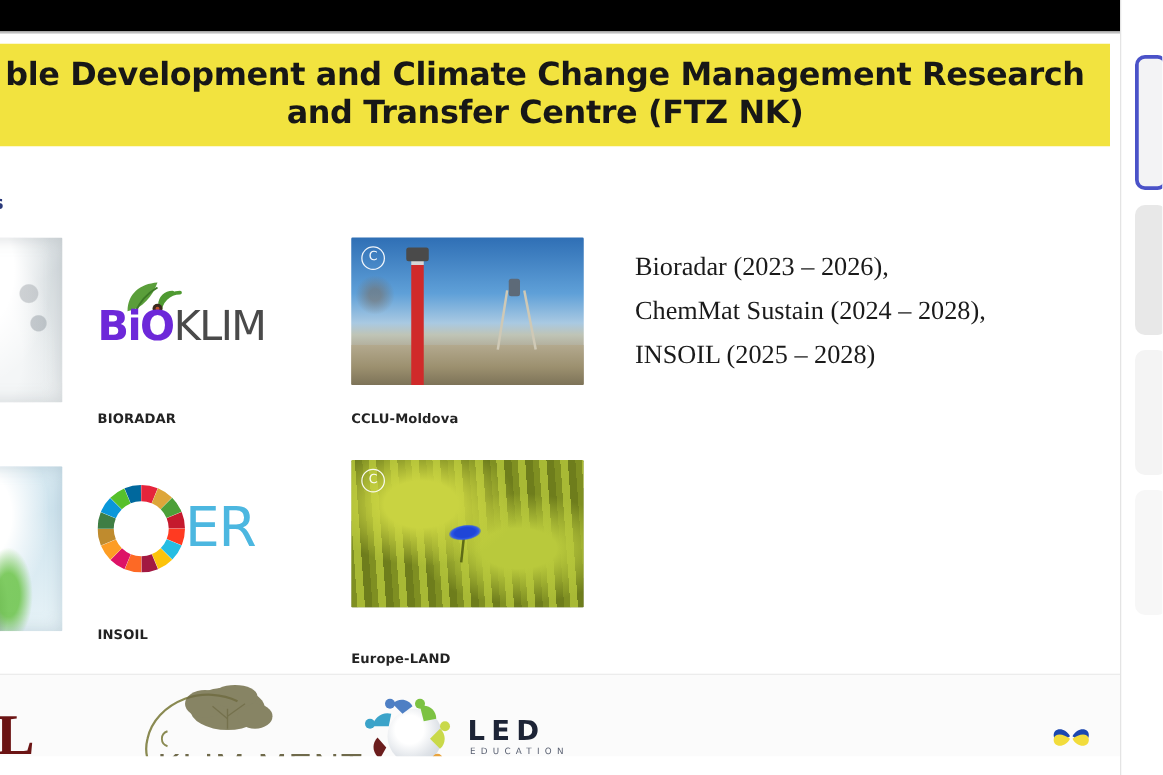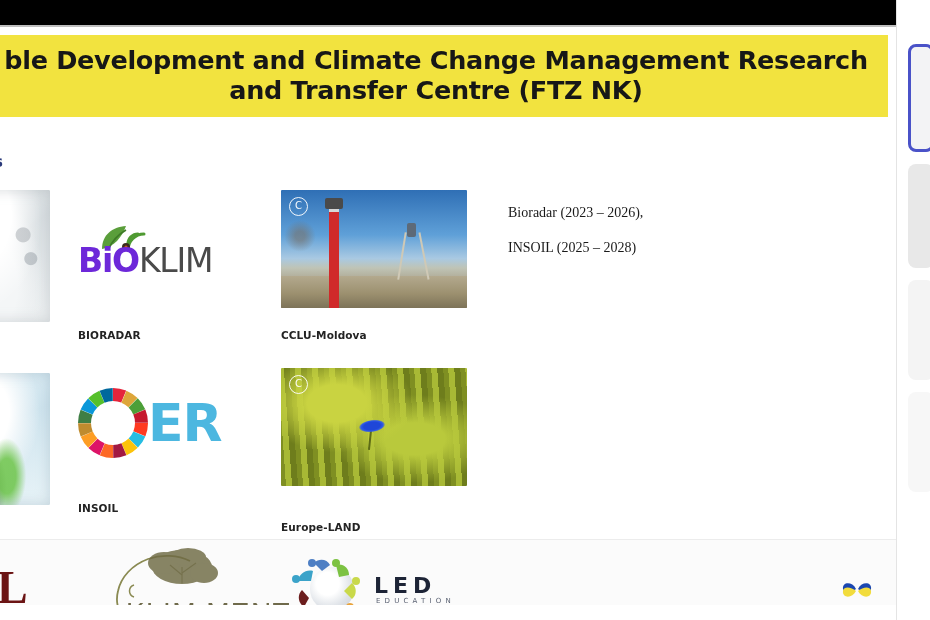--- a/index.html
+++ b/index.html
@@ -52,21 +52,21 @@
   .bioradar-word .b1{color:#6d28d9;font-weight:bold;}
   .bioradar-word .b2{color:#4a4a4a;font-weight:normal;}
   .bio-leaf{position:absolute;left:20px;top:0;width:58px;height:30px;}
 
   
   .oer{position:absolute;left:78px;top:360px;width:182px;height:72px;}
   .oer-wheel{position:absolute;left:0;top:1px;width:70px;height:70px;border-radius:50%;}
   .oer-wheel::after{content:"";position:absolute;left:19px;top:19px;width:32px;height:32px;
                     border-radius:50%;background:#ffffff;}
   .oer-text{position:absolute;left:70px;top:6px;font-family:"DejaVu Sans",sans-serif;
-            font-weight:bold;font-size:52px;color:#4cb7e0;letter-spacing:-1px;line-height:60px;}
+            font-weight:normal;font-size:44px;color:#4cb7e0;letter-spacing:-1px;line-height:60px;}
 
   
   .photo{position:absolute;width:186px;height:118px;overflow:hidden;border-radius:1px;}
   .copy-badge{position:absolute;left:8px;top:7px;width:17px;height:17px;border-radius:50%;
               border:1.6px solid rgba(255,255,255,.92);color:rgba(255,255,255,.95);
               font-family:"DejaVu Sans",sans-serif;font-size:10px;line-height:15px;text-align:center;}
 
   .photo-cclu{background:
       linear-gradient(180deg,#2f6fb5 0%,#5fa0d8 38%,#a9c9e2 58%,#bfc4b6 66%,#a89d86 80%,#8e8469 100%);}
   .cclu-pole{position:absolute;left:48px;top:14px;width:10px;height:104px;
@@ -105,21 +105,21 @@
   .led-word{position:absolute;left:92px;top:20px;font-family:"DejaVu Sans",sans-serif;
             font-weight:bold;font-size:22px;color:#1d2436;letter-spacing:5px;}
   .led-sub{position:absolute;left:94px;top:44px;font-family:"DejaVu Sans",sans-serif;
            font-size:7px;color:#5a6172;letter-spacing:4.2px;}
   .led-brain{position:absolute;left:28px;top:14px;width:44px;height:44px;border-radius:50%;
              background:radial-gradient(circle at 40% 38%, #ffffff 0 30%, #dfe3e8 62%, #c6ccd4 100%);}
 
   
   .txtblock{position:absolute;left:508px;top:176px;width:330px;}
   .txt-head{font-family:"Liberation Serif",serif;font-weight:bold;font-size:17px;color:#1f3864;margin-bottom:17px;}
-  .txt-line{font-family:"Liberation Serif",serif;font-size:14px;color:#1a1a1a;margin-bottom:15px;line-height:20px;}
+  .txt-line{font-family:"Liberation Serif",serif;font-size:21px;color:#1a1a1a;margin-bottom:15px;line-height:20px;}
 
   .clover{position:absolute;left:838px;top:544px;width:38px;height:38px;}
 
   
   .sidebar{position:absolute;left:896px;top:0;width:34px;height:620px;background:#ffffff;}
   .sidebar-divider{position:absolute;left:0;top:0;width:1px;height:620px;background:#e4e4e4;}
   .tile-active{position:absolute;left:12px;top:44px;width:26px;height:108px;border-radius:8px;
                border:3px solid #4a52c8;background:#f3f3f5;box-sizing:border-box;}
   .tile-2{position:absolute;left:12px;top:164px;width:26px;height:104px;border-radius:8px;background:#e8e8e8;}
   .tile-3{position:absolute;left:12px;top:280px;width:26px;height:100px;border-radius:8px;background:#f4f4f4;}
@@ -201,20 +201,21 @@
 
       <div class="photo photo-land" style="left:281px;top:341px;">
         <div class="land-stem"></div>
         <div class="land-flower"></div>
         <div class="copy-badge">C</div>
       </div>
       <div class="cell-label" style="left:281px;top:494px;">Europe-LAND</div>
 
       <div class="txtblock">
         <div class="txt-line">Bioradar (2023 – 2026),</div>
+        <div class="txt-line">ChemMat Sustain (2024 – 2028),</div>
         <div class="txt-line">INSOIL  (2025 – 2028)</div>
       </div>
 
       <div class="strip">
         <div class="strip-top"></div>
       </div>
 
       <div class="logo-il">IL</div>
 
       <div class="klim">

